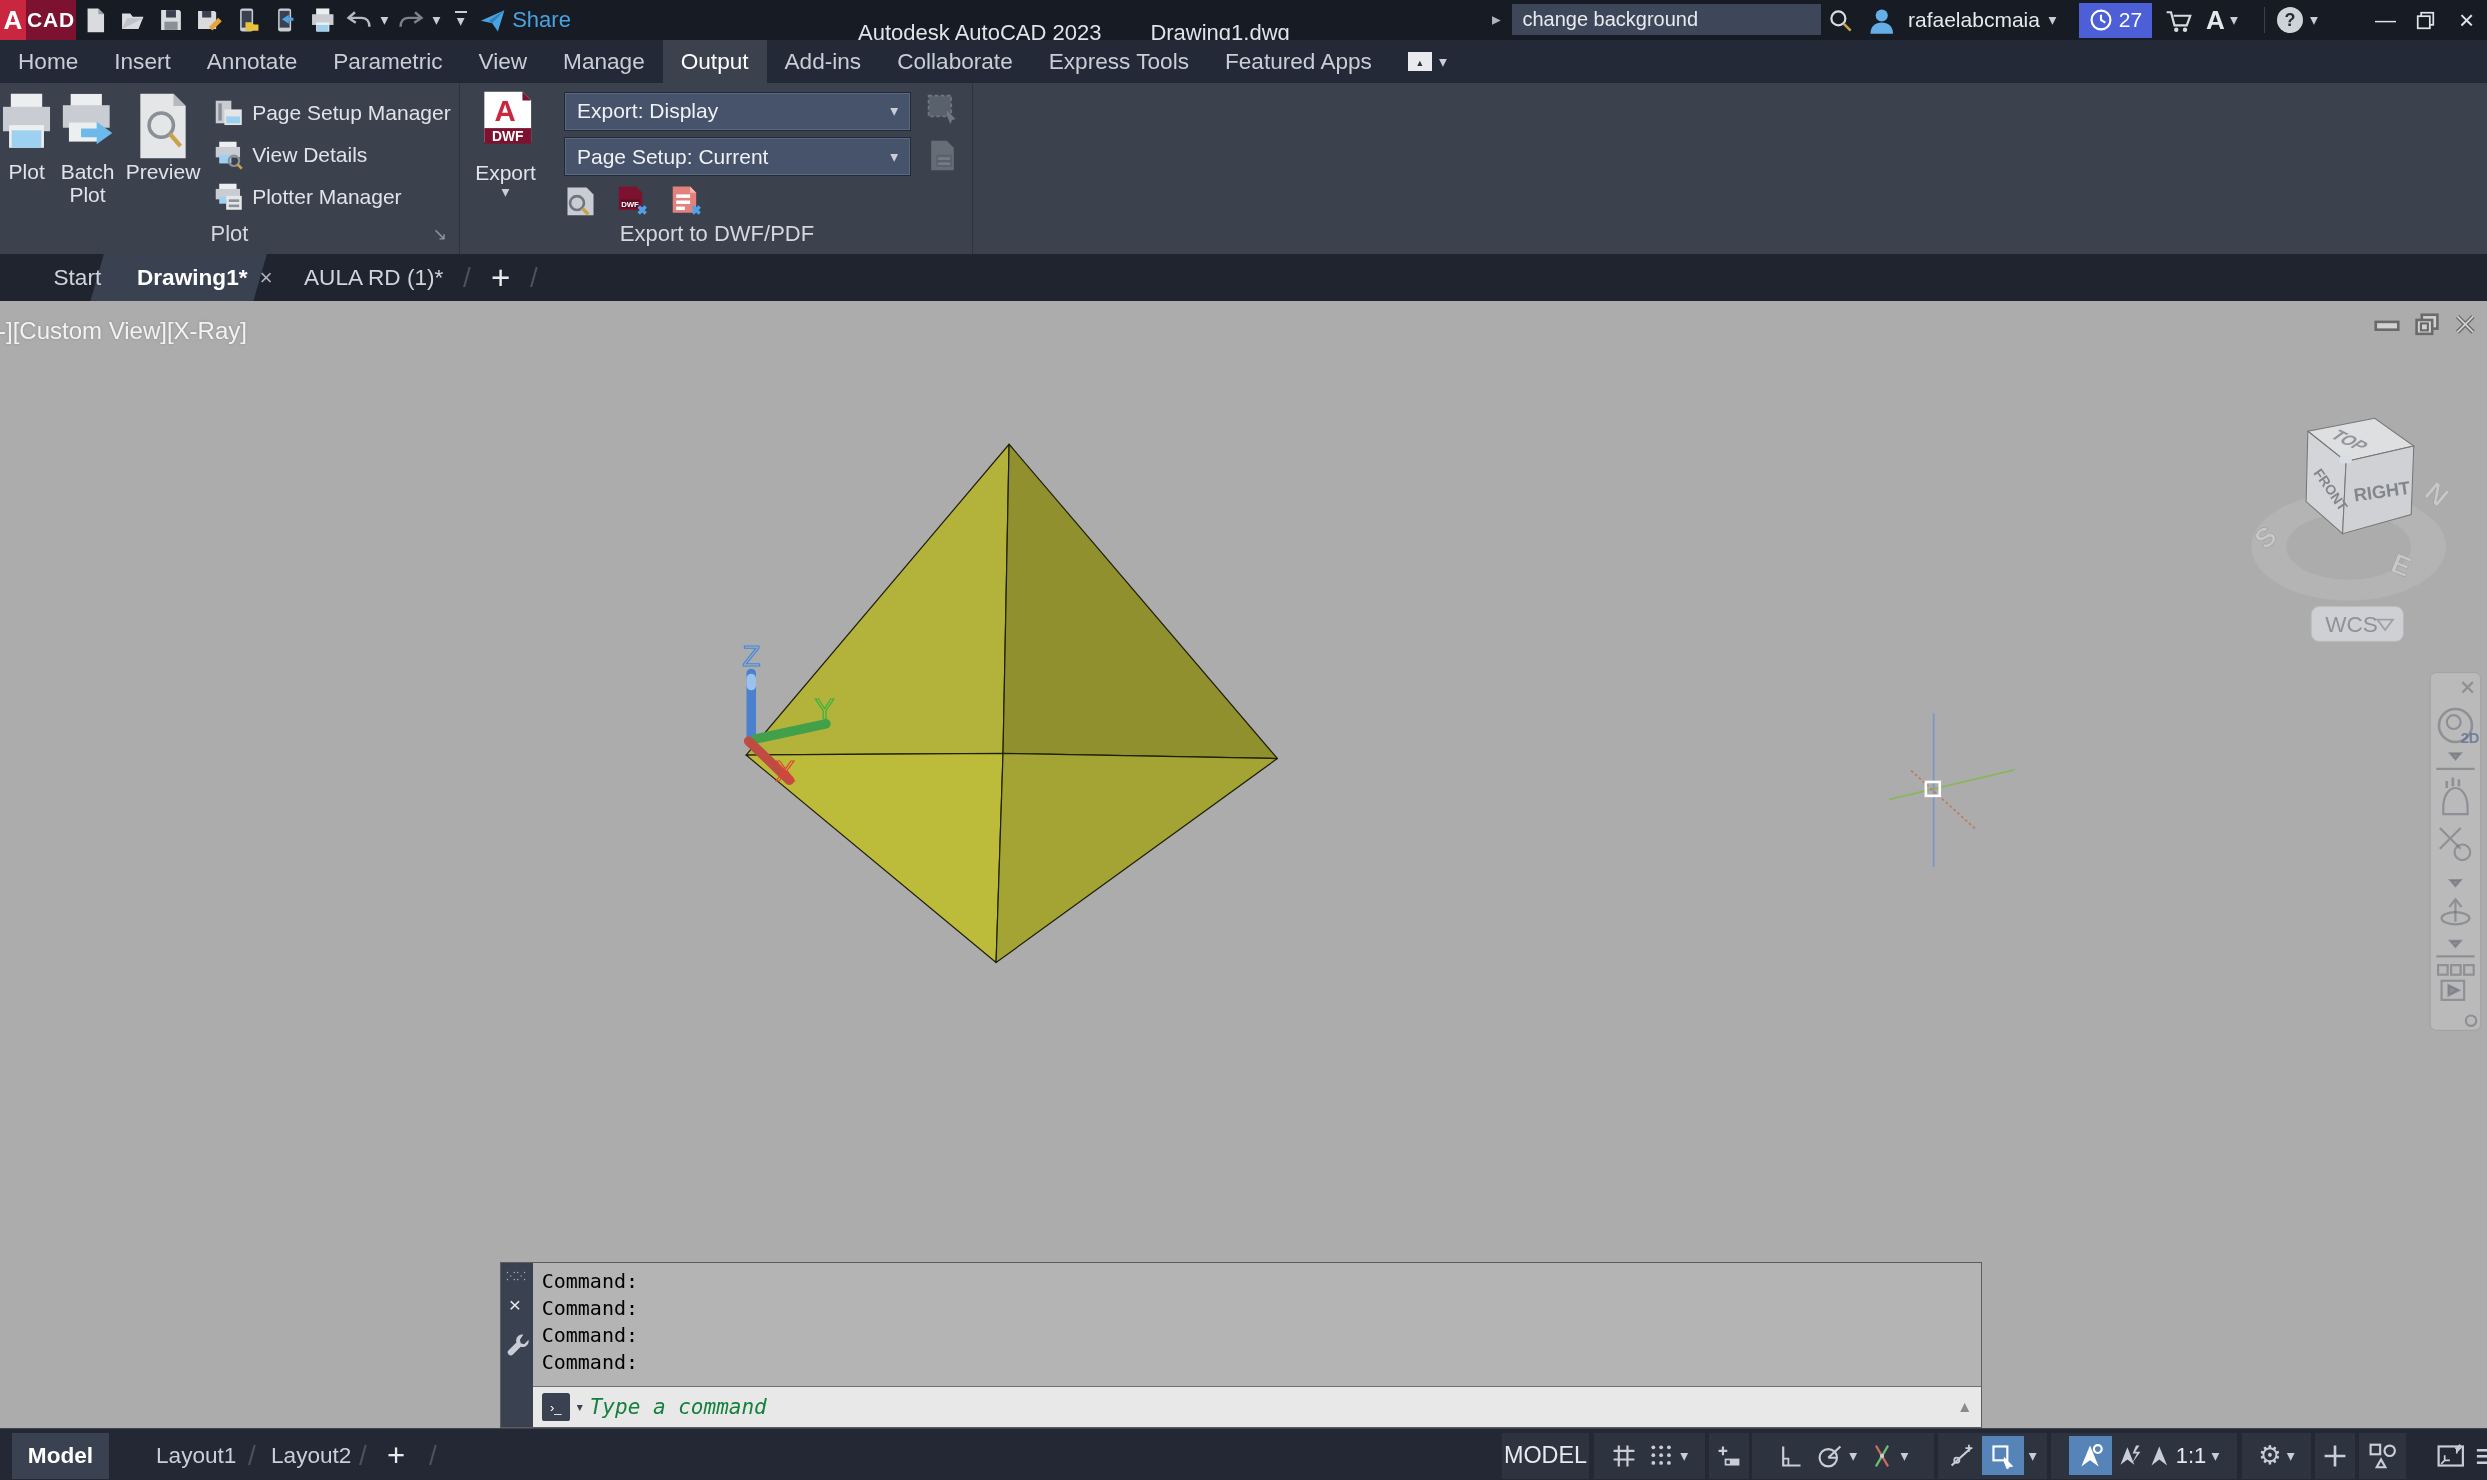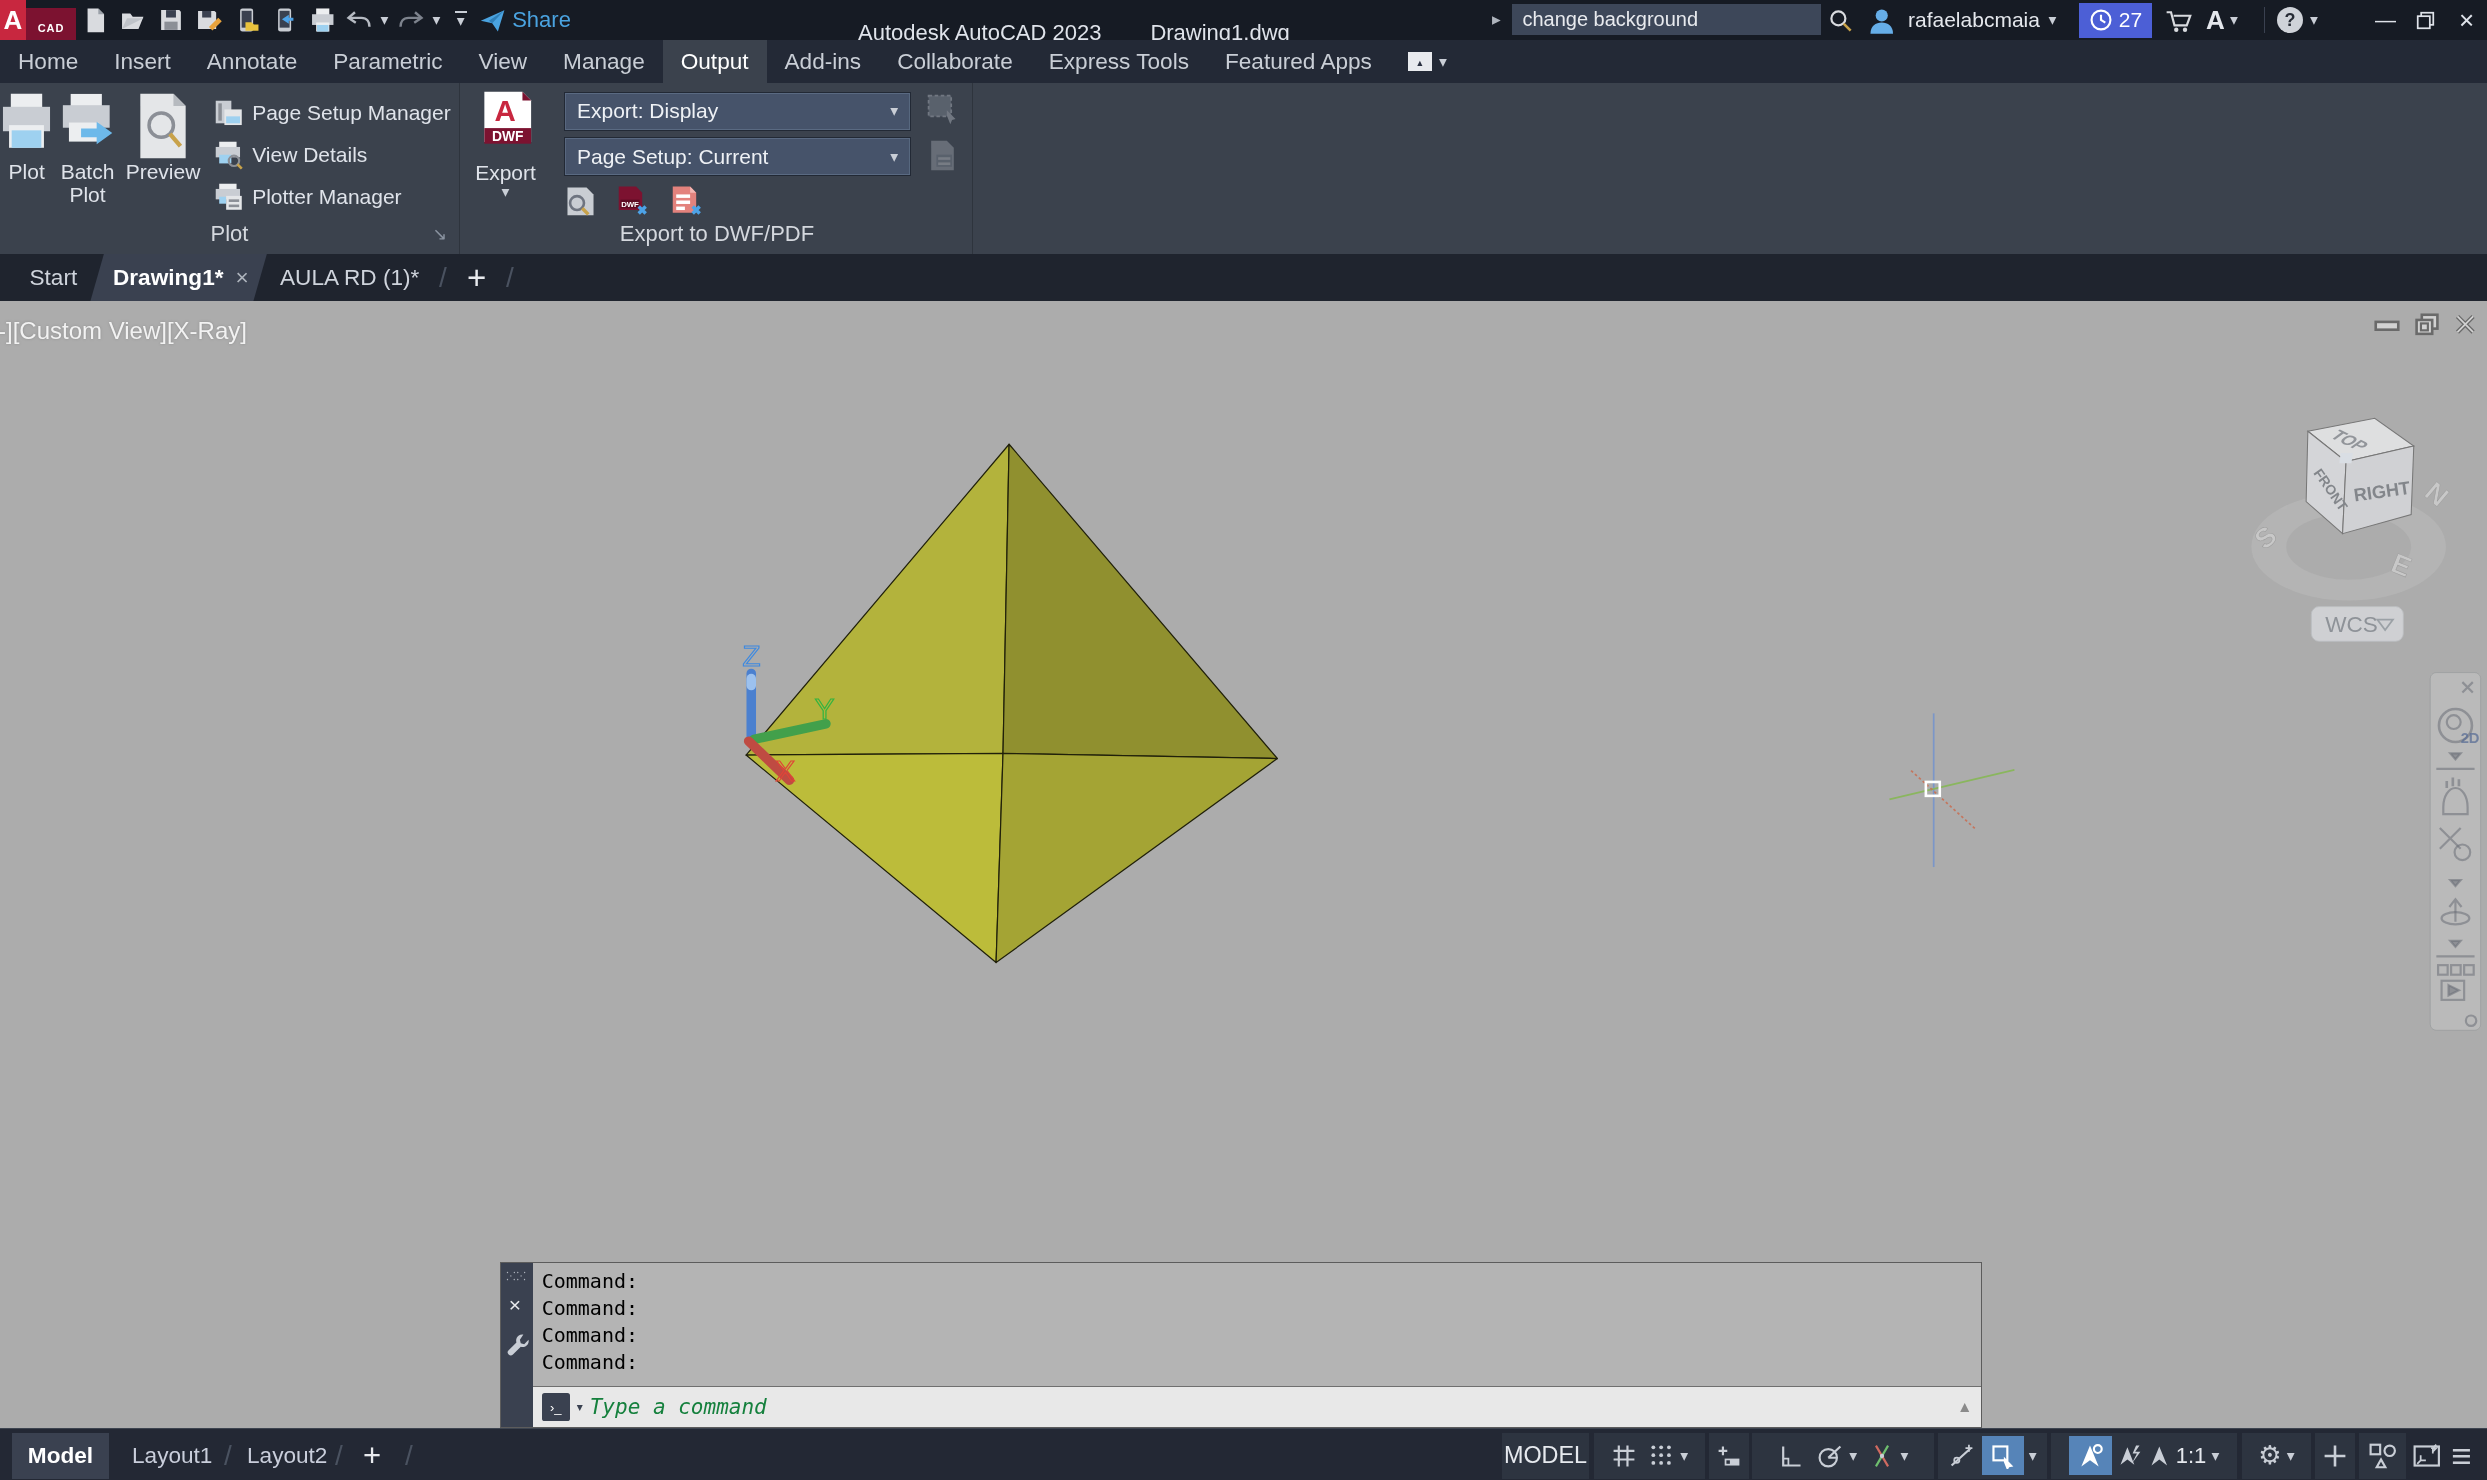--- a/index.html
+++ b/index.html
@@ -12,21 +12,21 @@
   html,body{width:2487px;height:1481px;overflow:hidden;}
   body{font-family:"Liberation Sans",sans-serif;background:var(--viewport-bg);position:relative;}
   .abs{position:absolute;}
   .row{display:flex;align-items:center;}
   .caret{color:var(--txt-dim);font-size:15.6px;line-height:1;}
   
   #titlebar{left:0;top:0;width:2487px;height:40px;background:var(--titlebar-bg);color:var(--txt);}
   #titlebar .qat{position:absolute;top:0;height:40px;display:flex;align-items:center;}
   .appbadge{display:flex;height:40px;}
   .appbadge .a-sq{width:26px;height:40px;background:#c8273f;color:#fff;font-weight:bold;font-size:26px;display:flex;align-items:center;justify-content:center;}
-  .appbadge .cad-sq{width:50px;height:40px;background:#7c1230;color:#fff;font-weight:bold;font-size:11px;display:flex;align-items:center;justify-content:center;letter-spacing:0.9px;margin-top:8px;}
+  .appbadge .cad-sq{width:50px;height:40px;background:#7c1230;color:#fff;font-weight:bold;font-size:21px;display:flex;align-items:center;justify-content:center;letter-spacing:0.9px;}
   .qicon{width:38px;height:40px;display:flex;align-items:center;justify-content:center;}
   .title-center{position:absolute;top:0;height:40px;display:flex;align-items:center;gap:49px;font-size:22px;color:#dfe3ea;}
   .searchbox{position:absolute;left:1512px;top:4.3px;width:309px;height:31px;background:#3d4759;color:var(--txt);font-size:20px;display:flex;align-items:center;padding-left:10.4px;}
   .winbtn{width:35px;height:40px;display:flex;align-items:center;justify-content:center;color:#dfe3ea;font-size:21px;}
   
   #ribbontabs{left:0;top:40px;width:2487px;height:43px;background:var(--tabrow-bg);display:flex;align-items:stretch;color:var(--txt-dim);font-size:22.6px;}
   .rtab{padding:16px 18px;display:flex;align-items:center;}
   .rtab.active{background:var(--panel-bg);color:#fff;}
   
   #ribbon{left:0;top:83px;width:2487px;height:171px;background:var(--panel-bg);}
@@ -45,21 +45,21 @@
   
   #cmddock{left:500px;top:1262px;width:1482px;height:166px;display:flex;border:0.9px solid #5c5c5c;}
   #cmdrail{width:32px;background:var(--slate);position:relative;}
   #cmdmain{flex:1;display:flex;flex-direction:column;}
   #cmdhist{flex:1;background:#b4b4b4;border-bottom:1.7px solid #6f6f6f;padding:5.2px 0 0 8.7px;}
   #cmdhist div{font-family:"DejaVu Sans Mono",monospace;font-size:20px;line-height:27px;color:#000000;}
   #cmdinput{height:40px;background:#e8e8e8;display:flex;align-items:center;padding:0 8.7px;gap:7px;}
   #cmdinput .ph{font-family:"DejaVu Sans Mono",monospace;font-style:italic;font-size:21px;color:#15803d;flex:1;}
   
   #statusbar{left:0;top:1428px;width:2487px;height:71px;background:var(--statusbar-bg);border-top:0.9px solid #3d4450;color:#c9cedb;font-size:22.6px;}
-  .stab{position:absolute;top:0;height:53px;display:flex;align-items:center;}
+  .stab{position:absolute;top:0;height:53px;display:flex;align-items:center;margin-left:24px;}
   .scell{position:absolute;top:3.5px;height:46px;background:var(--cell-bg);display:flex;align-items:center;justify-content:center;gap:5.2px;}
   .scell.blue{background:var(--accent-blue);}
   svg text{font-family:"Liberation Sans",sans-serif;}
 </style>
 </head>
 <body>
 
 <div id="titlebar" class="abs">
   <div class="qat" style="left:0;">
     <div class="appbadge">

